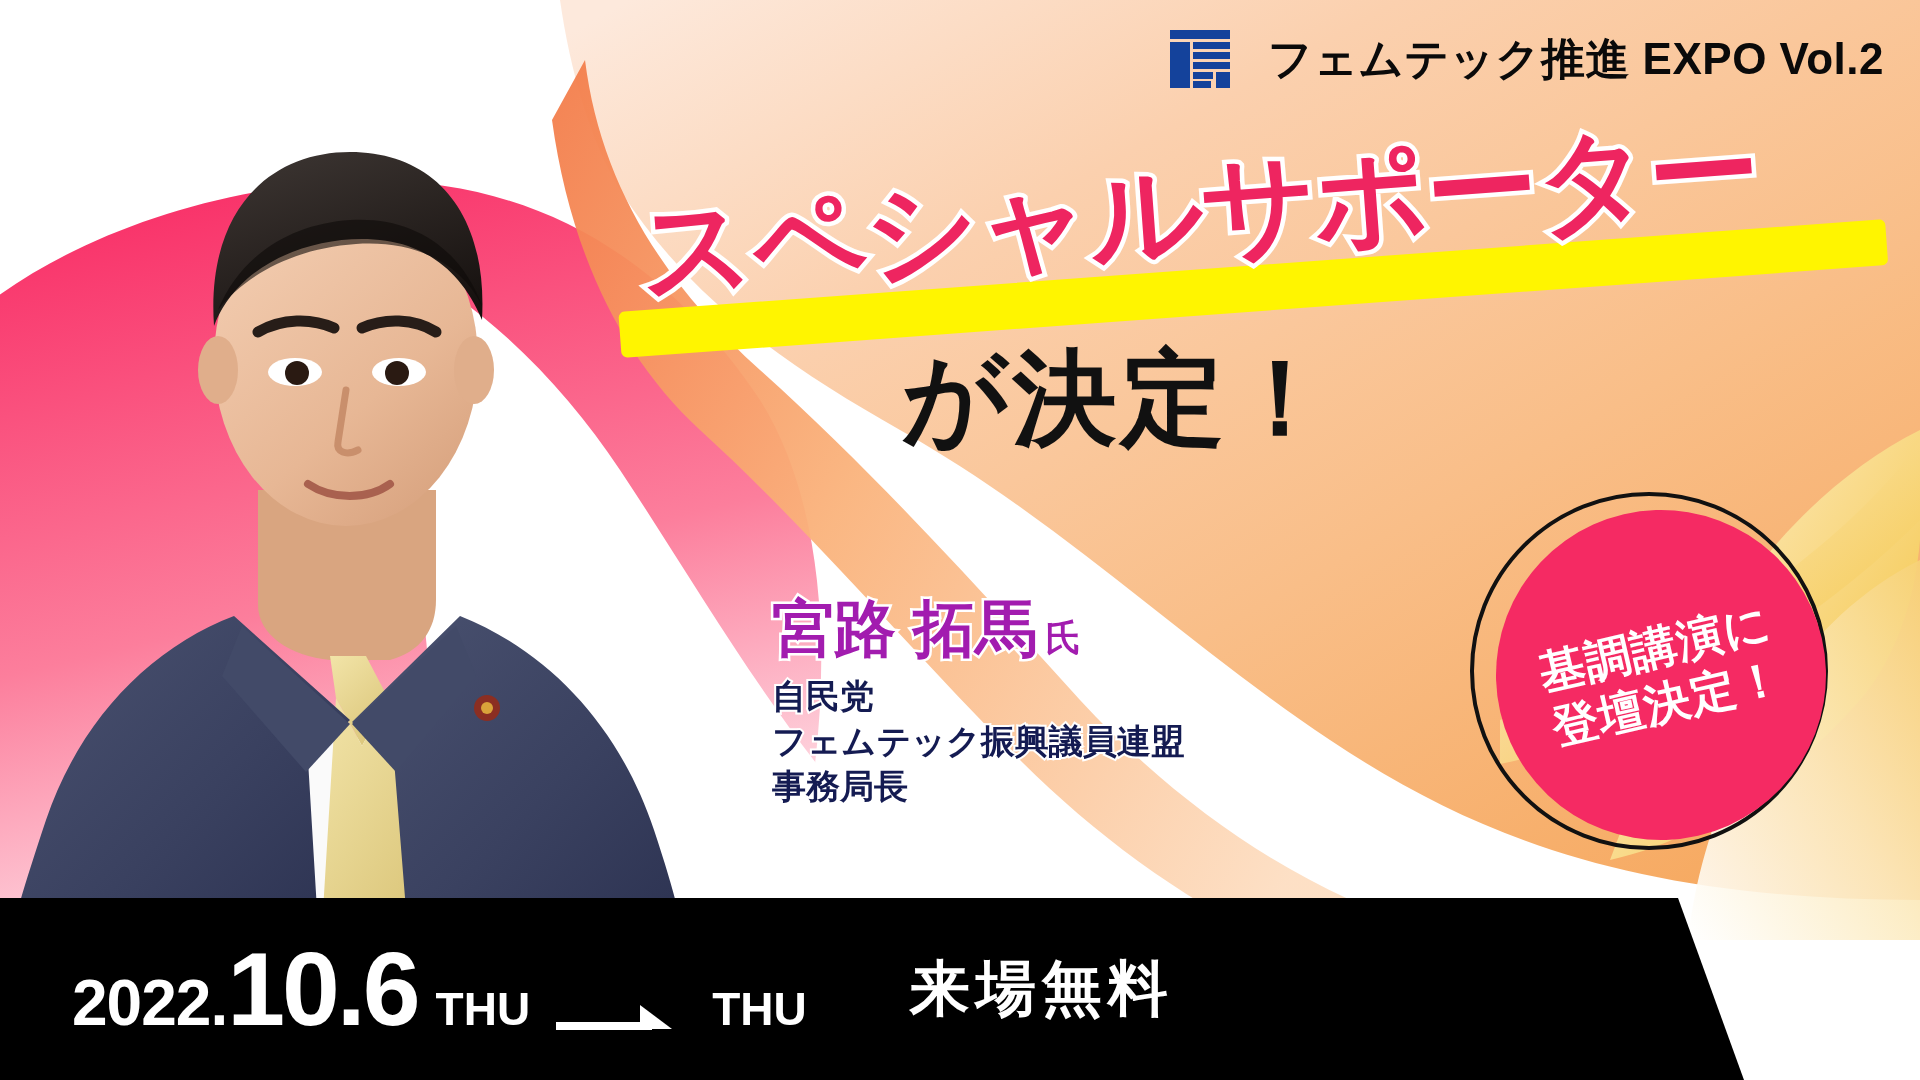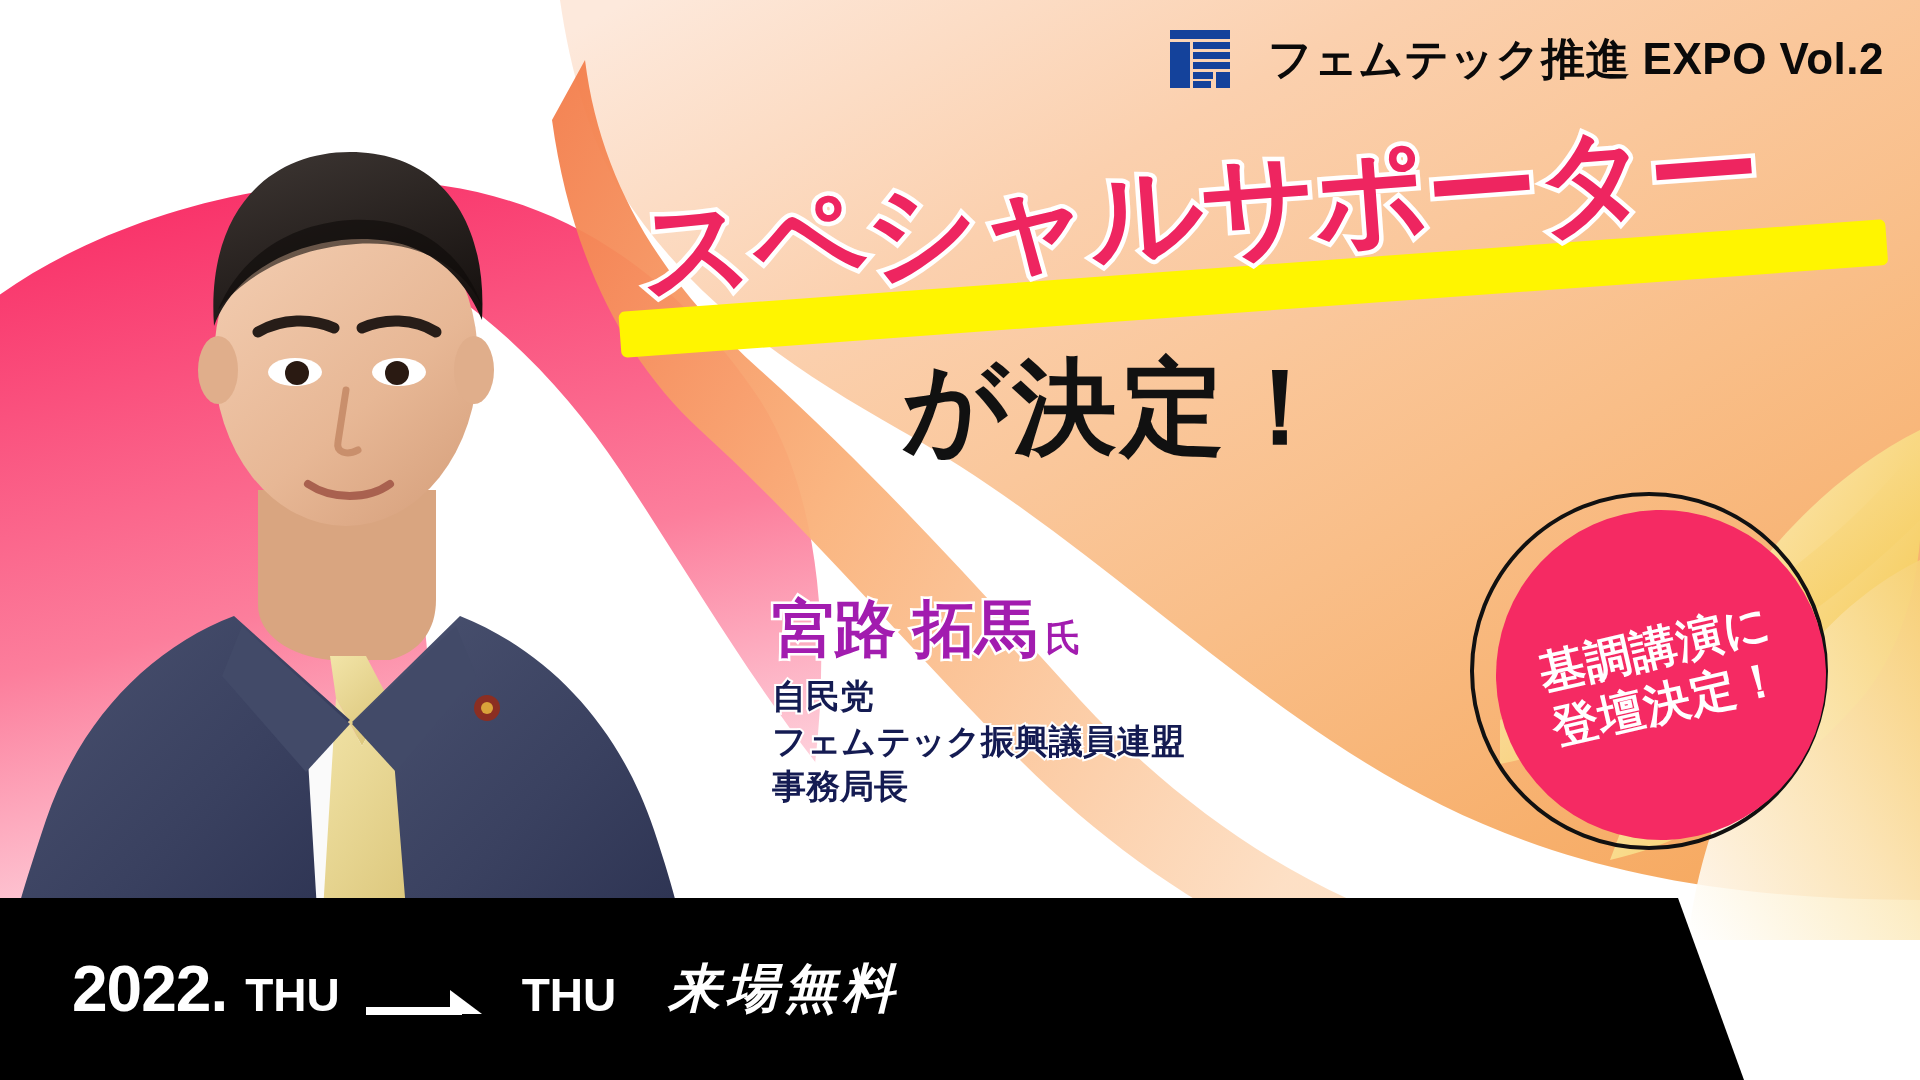--- a/index.html
+++ b/index.html
@@ -49,21 +49,21 @@
     font-size:112px;font-weight:900;line-height:1;
     color:#EE2560;white-space:nowrap;
     transform:rotate(-4.2deg);transform-origin:left center;
     -webkit-text-stroke:9px #ffffff;
     paint-order:stroke fill;
     letter-spacing:-2px;
   }
   .hl-line2{
     position:absolute;left:262px;top:150px;
     font-size:104px;font-weight:900;line-height:1;
-    color:#111111;white-space:nowrap;letter-spacing:4px;margin-top:9px;
+    color:#111111;white-space:nowrap;letter-spacing:4px;
   }
 
   
   .speaker{
     position:absolute;left:772px;top:598px;z-index:30;
   }
   .speaker-name{
     font-size:62px;font-weight:700;color:#a21caf;line-height:1;
     white-space:nowrap;
     -webkit-text-stroke:5px #ffffff;paint-order:stroke fill;
@@ -108,23 +108,22 @@
   }
   .date-group{display:flex;align-items:baseline;justify-content:space-between;}
   .yr{font-size:64px;font-weight:800;letter-spacing:-1px;}
   .big{font-size:104px;font-weight:800;line-height:1;letter-spacing:-3px;}
   .dow{font-size:46px;font-weight:800;margin-left:18px;letter-spacing:0px;}
   .arrow{
     width:116px;height:34px;margin:0 22px 6px 26px;position:relative;flex:0 0 auto;
     align-self:flex-end;
   }
   .free{
-    font-size:52px;font-weight:800;margin-left:52px;letter-spacing:6px;
+    font-size:60px;font-weight:800;margin-left:103px;letter-spacing:6px;
     white-space:nowrap;
-    font-style:italic;
   }
 </style>
 </head>
 <body>
 
 <div class="stage">
 
   <div class="bg-layer">
     <svg class="bg-svg" viewBox="0 0 1920 1080" preserveAspectRatio="none">
       <defs>
@@ -310,20 +309,21 @@
   </div>
 
   <div class="footer">
     <svg class="footer-shape" viewBox="0 0 1920 182" preserveAspectRatio="none">
       <path d="M 0 0 L 1678 0 L 1744 182 L 0 182 Z" fill="#000000"></path>
     </svg>
 
     <div class="footer-content">
       <div class="date-group">
         <span class="yr">2022.</span>
+        <span class="big">10.6</span>
         <span class="dow">THU</span>
 
         <span class="arrow">
           <svg viewBox="0 0 116 34" width="116" height="34">
             <rect x="0" y="21" width="96" height="8" fill="#ffffff"></rect>
             <path d="M 84 4 L 116 28 L 84 28 Z" fill="#ffffff"></path>
           </svg>
         </span>
 
         <span class="dow">THU</span>

